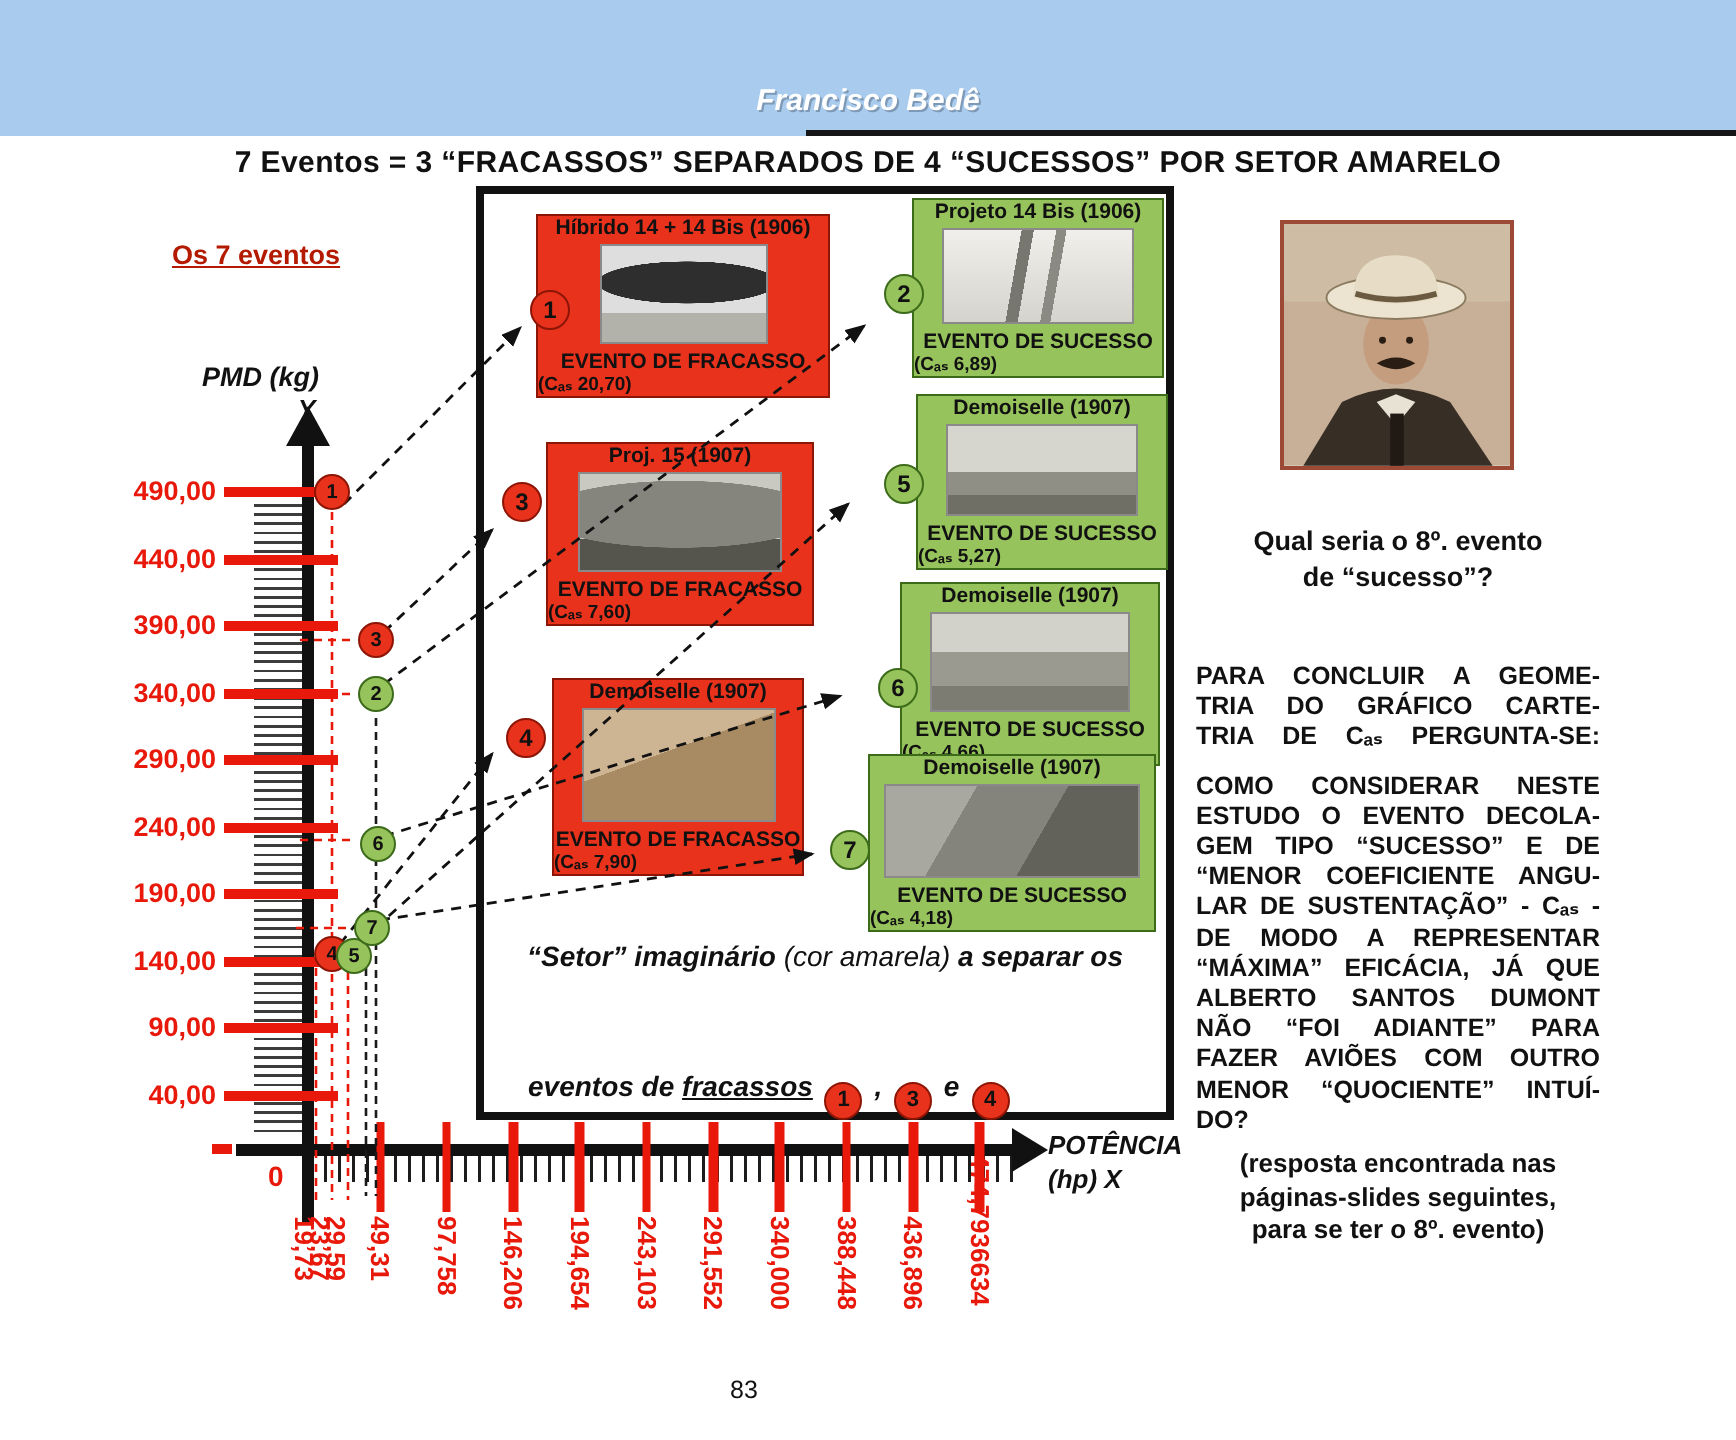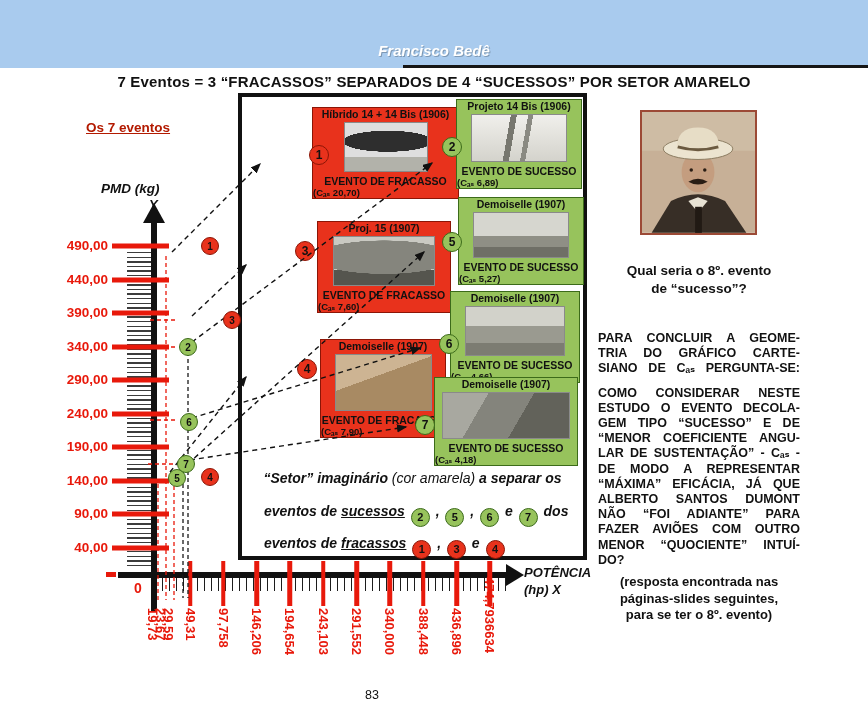--- a/index.html
+++ b/index.html
@@ -45,21 +45,21 @@
         color:#e8190b;left:calc(190px + (var(--i) - 3)*33.33px);transform:translateX(-50%);}
   .xlab::before{content:"";position:absolute;left:50%;top:-47px;transform:translateX(-50%);
                 width:4.5px;height:45px;background:#e8190b;z-index:-1;}
   .x-0{left:152px;} .x-1{left:160px;} .x-2{left:168px;}
   .x-0::before,.x-1::before,.x-2::before{display:none;}
   .x-12{top:577px;} .x-12::before{top:-16px;}
 
   
   .circle{position:absolute;border-radius:50%;display:flex;align-items:center;justify-content:center;
           font-weight:bold;color:#111;box-sizing:border-box;z-index:6;}
-  .fracasso{background:#e8321c;border:1.5px solid #8c1506;margin-left:44px;}
+  .fracasso{background:#e8321c;border:1.5px solid #8c1506;}
   .sucesso{background:#97c35c;border:1.5px solid #3c6b1a;}
   .ax{width:18px;height:18px;font-size:10px;}
   .bx{width:20px;height:20px;font-size:12px;}
   .ax-1{left:157px;top:237px;} .ax-2{left:179px;top:338px;} .ax-3{left:179px;top:311px;}
   .ax-4{left:157px;top:468px;} .ax-5{left:168px;top:469px;} .ax-6{left:180px;top:413px;}
   .ax-7{left:177px;top:455px;}
   .bx-1{left:23px;top:48px;} .bx-2{left:200px;top:40px;} .bx-3{left:9px;top:144px;}
   .bx-4{left:11px;top:262px;} .bx-5{left:200px;top:135px;} .bx-6{left:197px;top:237px;}
   .bx-7{left:173px;top:318px;}
 
@@ -313,21 +313,20 @@
 
         <div class="circle bx bx-6 sucesso" style="--i: 5;">
           <span>6</span>
         </div>
 
         <div class="circle bx bx-7 sucesso" style="--i: 6;">
           <span>7</span>
         </div>
       </div>
     <div class="sec-line sec-line1"><span class="p-bi">“Setor” imaginário </span><span class="p-i">(cor amarela)</span><span class="p-bi"> a separar os</span></div>
-    <div class="sec-line sec-line2"><span class="p-bi">eventos de </span><span class="p-u">sucessos</span><span class="p-sp">   </span><span class="p-g">2</span><span class="p-bi"> , </span><span class="p-g">5</span><span class="p-bi"> , </span><span class="p-g">6</span><span class="p-bi"> e </span><span class="p-g">7</span><span class="p-bi"> dos</span></div>
     <div class="sec-line sec-line3"><span class="p-bi">eventos de  </span><span class="p-u">fracassos</span><span class="p-sp">  </span><span class="p-f">1</span><span class="p-bi">  ,  </span><span class="p-f">3</span><span class="p-bi">  e  </span><span class="p-f">4</span></div>
   </div>
 
   <svg class="portrait" viewBox="0 0 117 125">
     <rect x="0" y="0" width="117" height="125" fill="#c7b097"></rect>
     <rect x="0" y="0" width="117" height="40" fill="#cebca4"></rect>
     <path d="M10,125 L30,92 Q58,78 86,92 L108,125 Z" fill="#372e26"></path>
     <path d="M48,92 L58,104 L68,92 L58,88 Z" fill="#e8e2d4"></path>
     <rect x="55" y="98" width="7" height="27" fill="#211a14"></rect>
     <ellipse cx="58" cy="62" rx="17" ry="21" fill="#c49d7f"></ellipse>
@@ -341,21 +340,21 @@
 
   <div class="right-panel">
     <div class="q-text">
       <div>Qual seria o 8º. evento</div>
       <div>de “sucesso”?</div>
     </div>
     <div class="argument">
 
     <div class="jline" style="--i: 0;">PARA CONCLUIR A GEOME-</div>
         <div class="jline" style="--i: 1;">TRIA DO GRÁFICO CARTE-</div>
-        <div class="jline" style="--i: 2;">SIANO DE Cₐₛ PERGUNTA-SE:</div>
+        <div class="jline" style="--i: 2;">TRIA DE Cₐₛ PERGUNTA-SE:</div>
         <div class="jline" style="--i: 3;"></div>
         <div class="jline" style="--i: 4;">COMO CONSIDERAR NESTE</div>
         <div class="jline" style="--i: 5;">ESTUDO O EVENTO DECOLA-</div>
         <div class="jline" style="--i: 6;">GEM TIPO “SUCESSO” E DE</div>
         <div class="jline" style="--i: 7;">“MENOR COEFICIENTE ANGU-</div>
         <div class="jline" style="--i: 8;">LAR DE SUSTENTAÇÃO” - Cₐₛ -</div>
         <div class="jline" style="--i: 9;">DE MODO A REPRESENTAR</div>
         <div class="jline" style="--i: 10;">“MÁXIMA” EFICÁCIA, JÁ QUE</div>
         <div class="jline" style="--i: 11;">ALBERTO SANTOS  DUMONT</div>
         <div class="jline" style="--i: 12;">NÃO “FOI ADIANTE” PARA</div>

